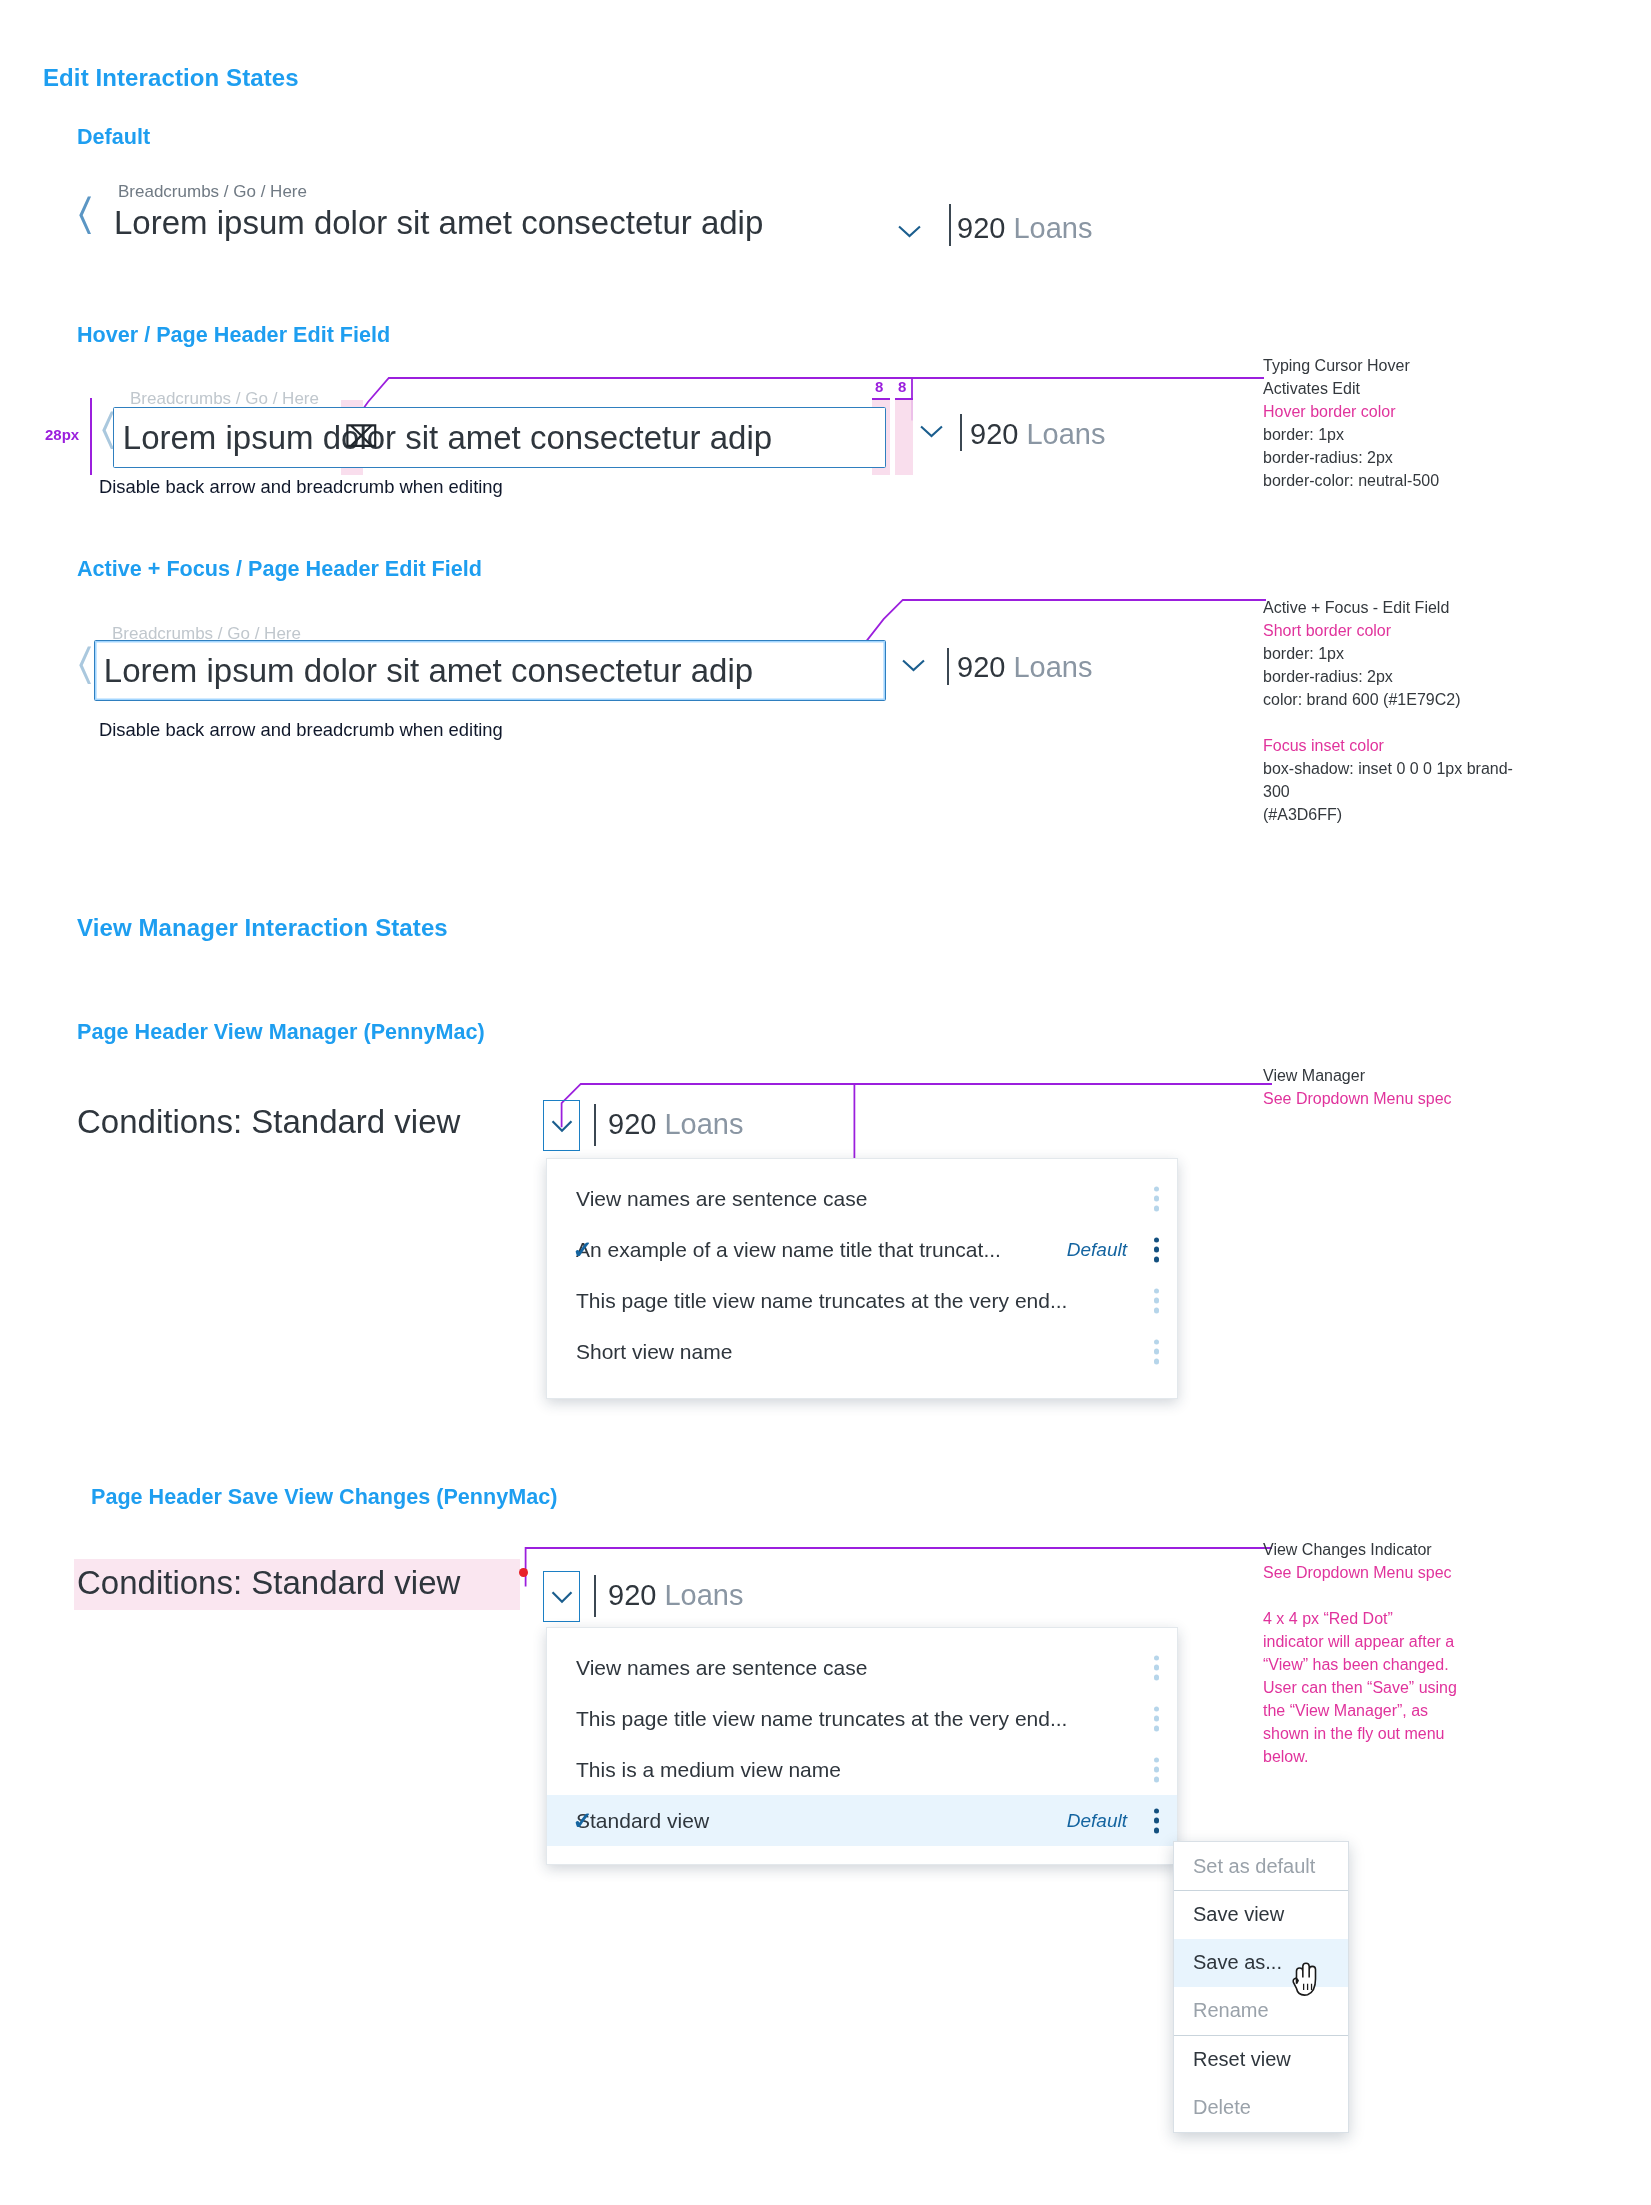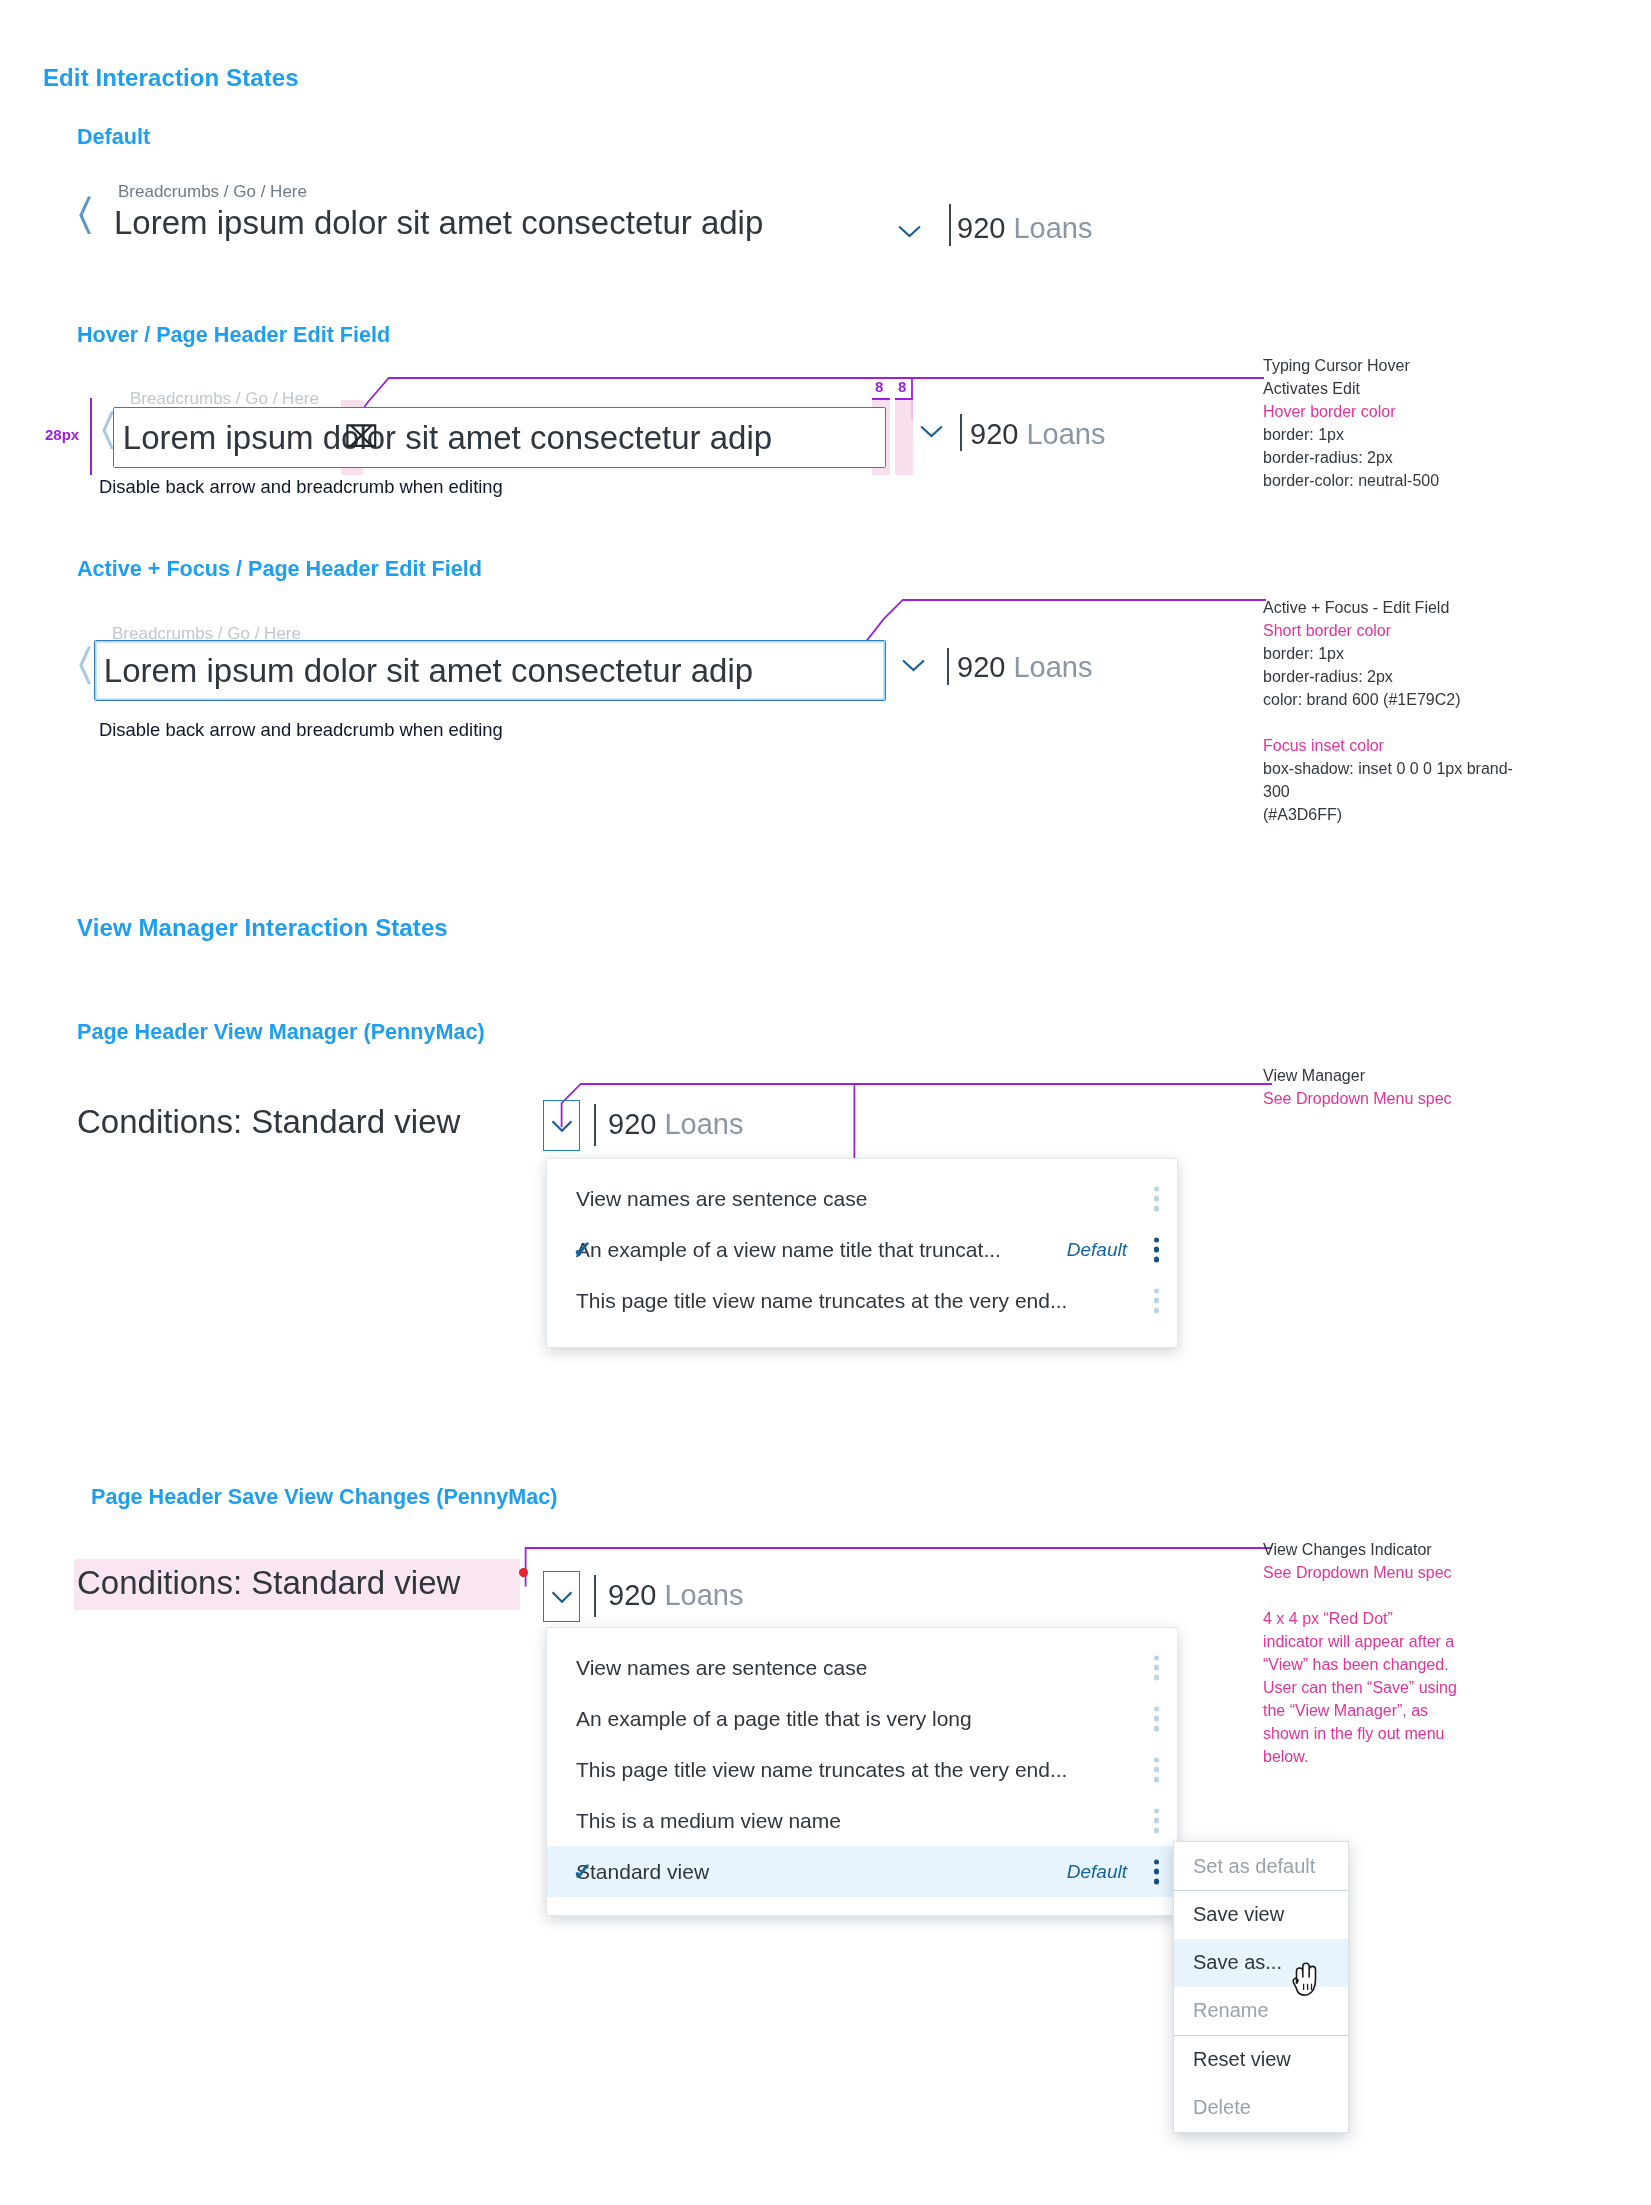--- a/index.html
+++ b/index.html
@@ -359,20 +359,28 @@
 
     <div class="menu-row">
       <span class="mlabel">This page title view name truncates at the very end...</span>
       <span class="kebab">
           <i></i>
           <i></i>
           <i></i>
         </span>
     </div>
 
+    <div class="menu-row">
+      <span class="mlabel">Short view name</span>
+      <span class="kebab">
+          <i></i>
+          <i></i>
+          <i></i>
+        </span>
+    </div>
 
 
     <div style="height:21px;"></div>
   </div>
 
   <div class="h-sub" style="left:91px; top:1484px;">Page Header Save View Changes (PennyMac)</div>
 
   <div class="conn" style="left:524px; top:1540px;">
     <svg width="748" height="48" viewBox="0 0 935 60">
       <path d="M2 58 L2 10 L935 10" fill="none" stroke="#9b1fdd" stroke-width="2.2"></path>
@@ -414,28 +422,20 @@
 
     <div class="menu-row">
       <span class="mlabel">View names are sentence case</span>
       <span class="kebab">
           <i></i>
           <i></i>
           <i></i>
         </span>
     </div>
 
-    <div class="menu-row">
-      <span class="mlabel">An example of a page title that is very long</span>
-      <span class="kebab">
-          <i></i>
-          <i></i>
-          <i></i>
-        </span>
-    </div>
 
     <div class="menu-row">
       <span class="mlabel">This page title view name truncates at the very end...</span>
       <span class="kebab">
           <i></i>
           <i></i>
           <i></i>
         </span>
     </div>
 

